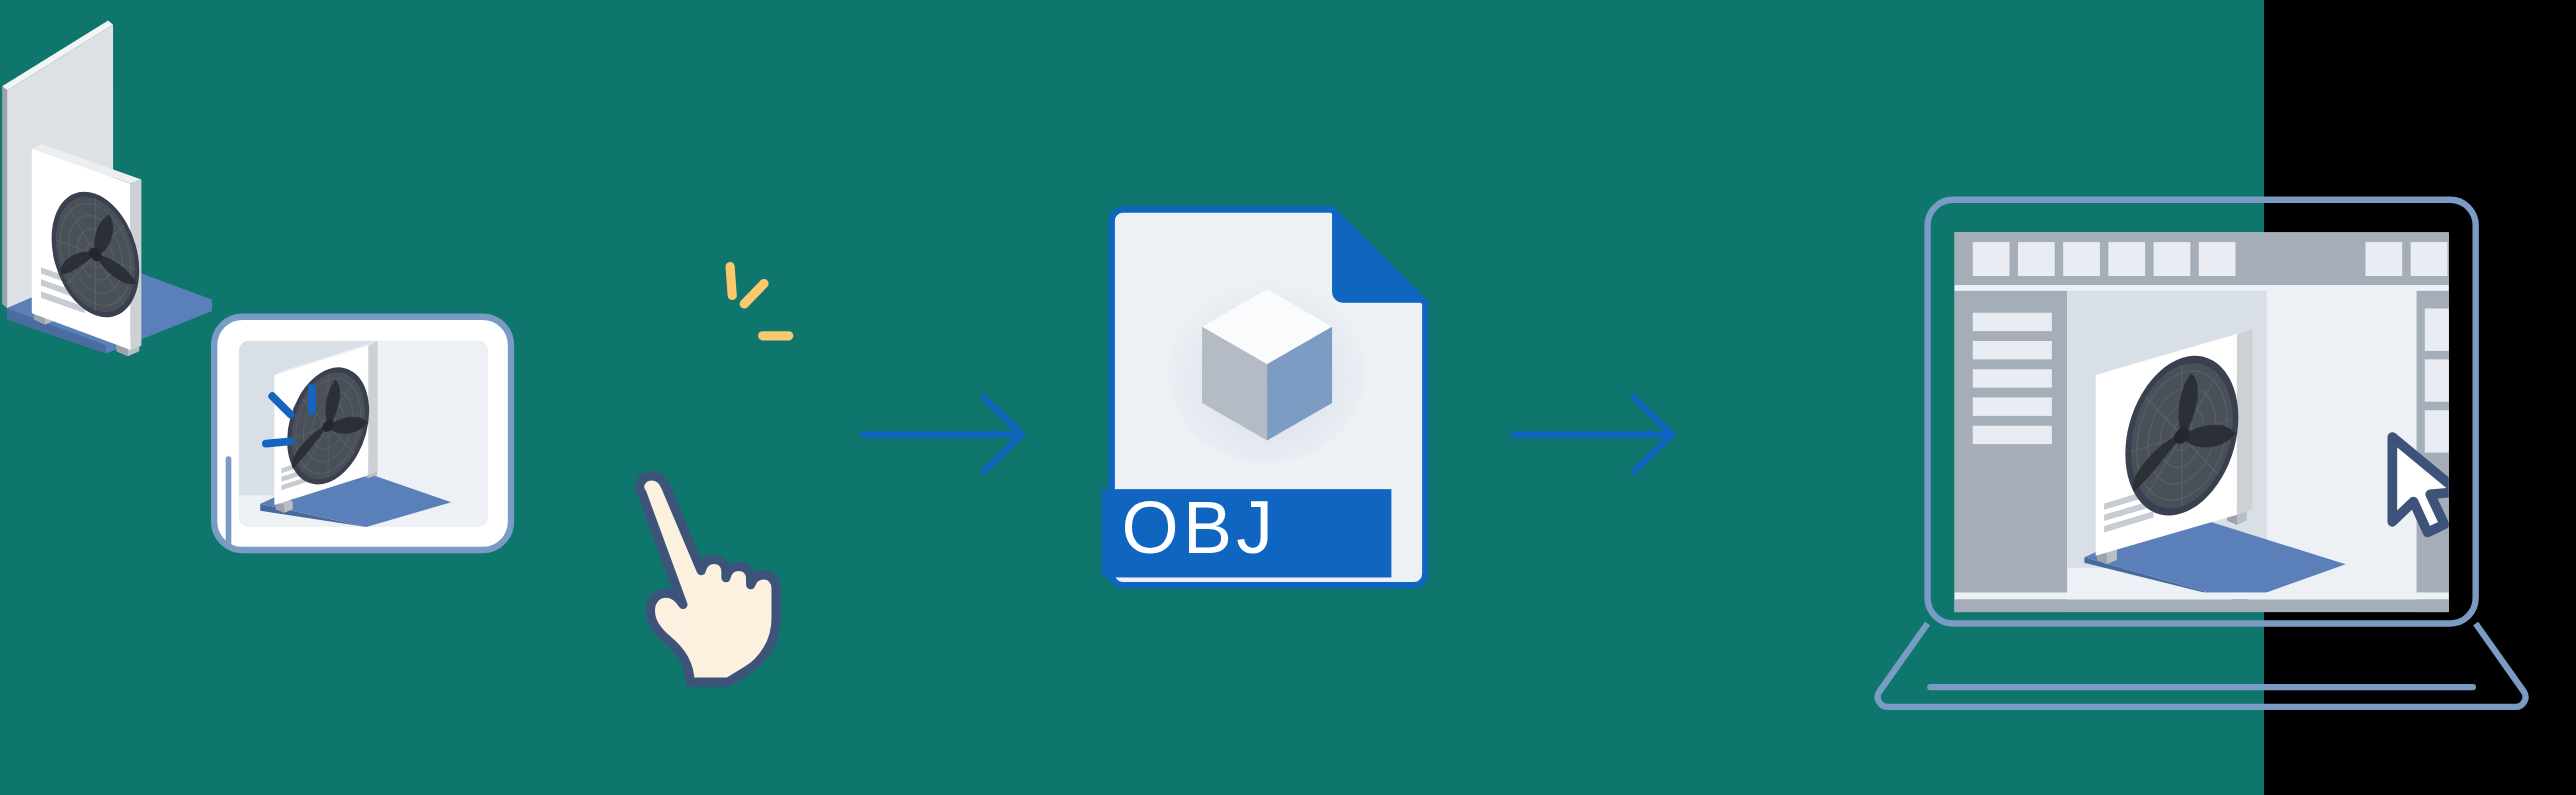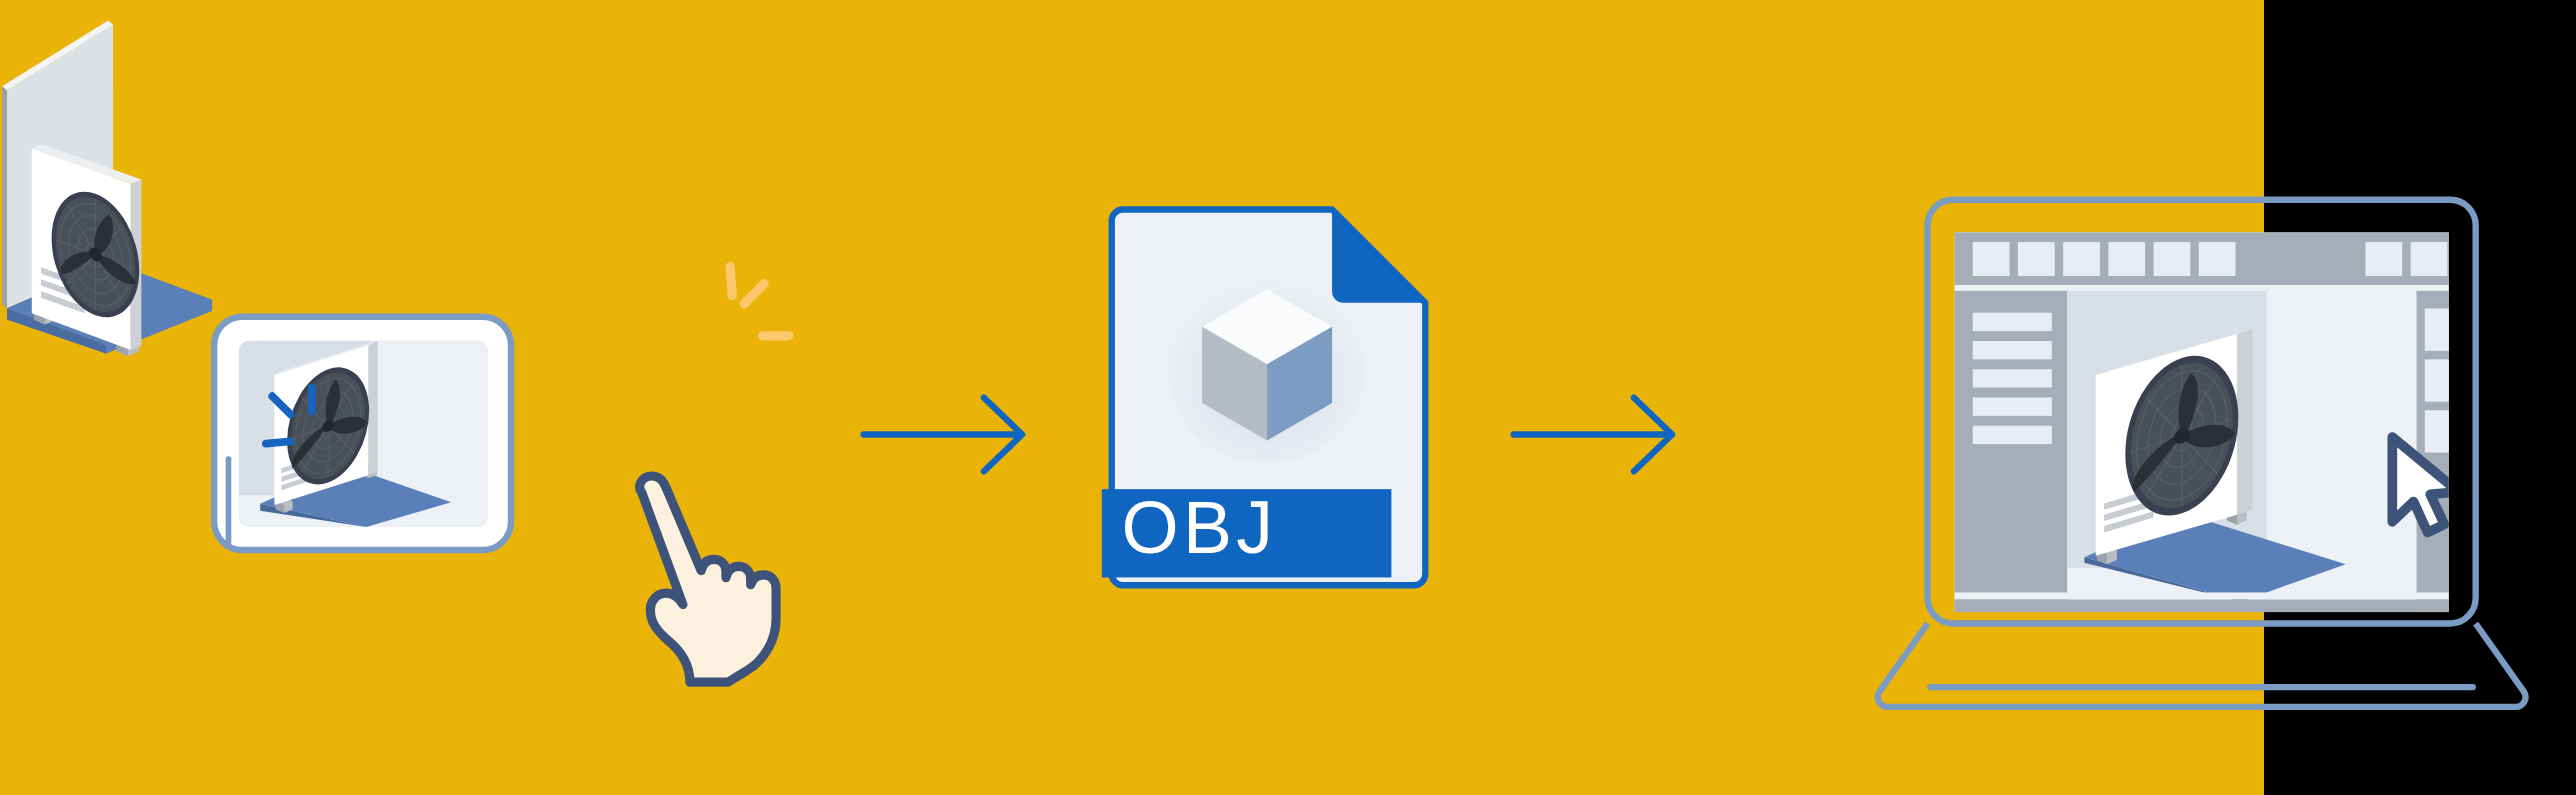--- a/index.html
+++ b/index.html
@@ -1,17 +1,17 @@
 <!DOCTYPE html>
 <html style="font-size:11.3px"><head>
 <meta charset="utf-8">
 <style>
   html,body{margin:0;padding:0;background:#000;}
   body{width:2576px;height:796px;overflow:hidden;font-family:"Liberation Sans",sans-serif;}
-  #stage{position:relative;width:2264px;height:796px;background:#eab308;}
+  #stage{position:relative;width:2264px;height:796px;background:#0f766e;}
   .abs{position:absolute;}
   svg{display:block;overflow:visible;}
   .obj-text{
     font-family:"Liberation Sans",sans-serif;
     font-size:104px;
     font-weight:400;
     fill:#FFFFFF;
     letter-spacing:6px;
   }
 </style>

